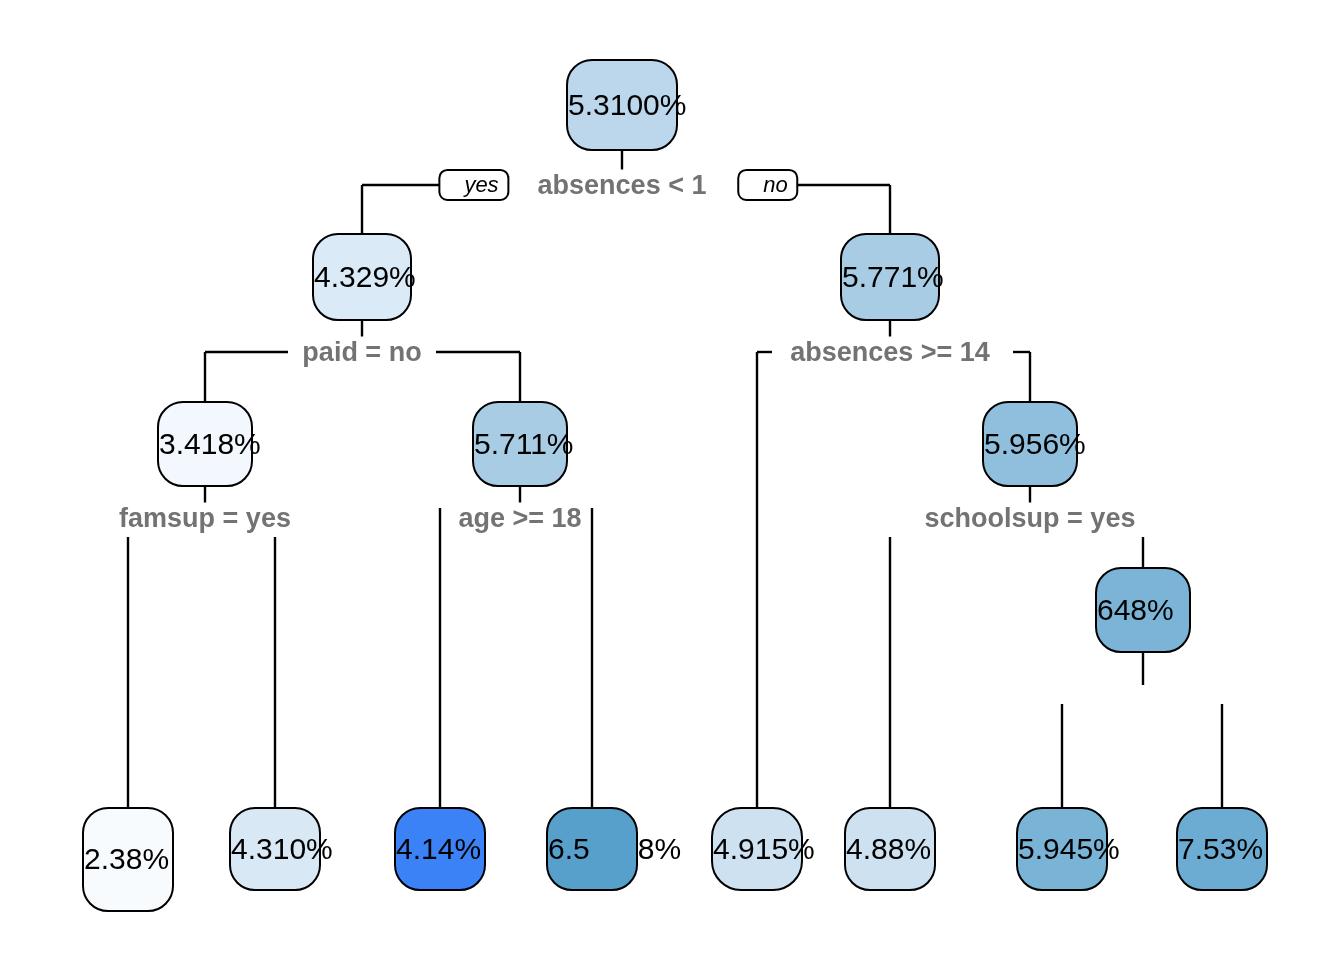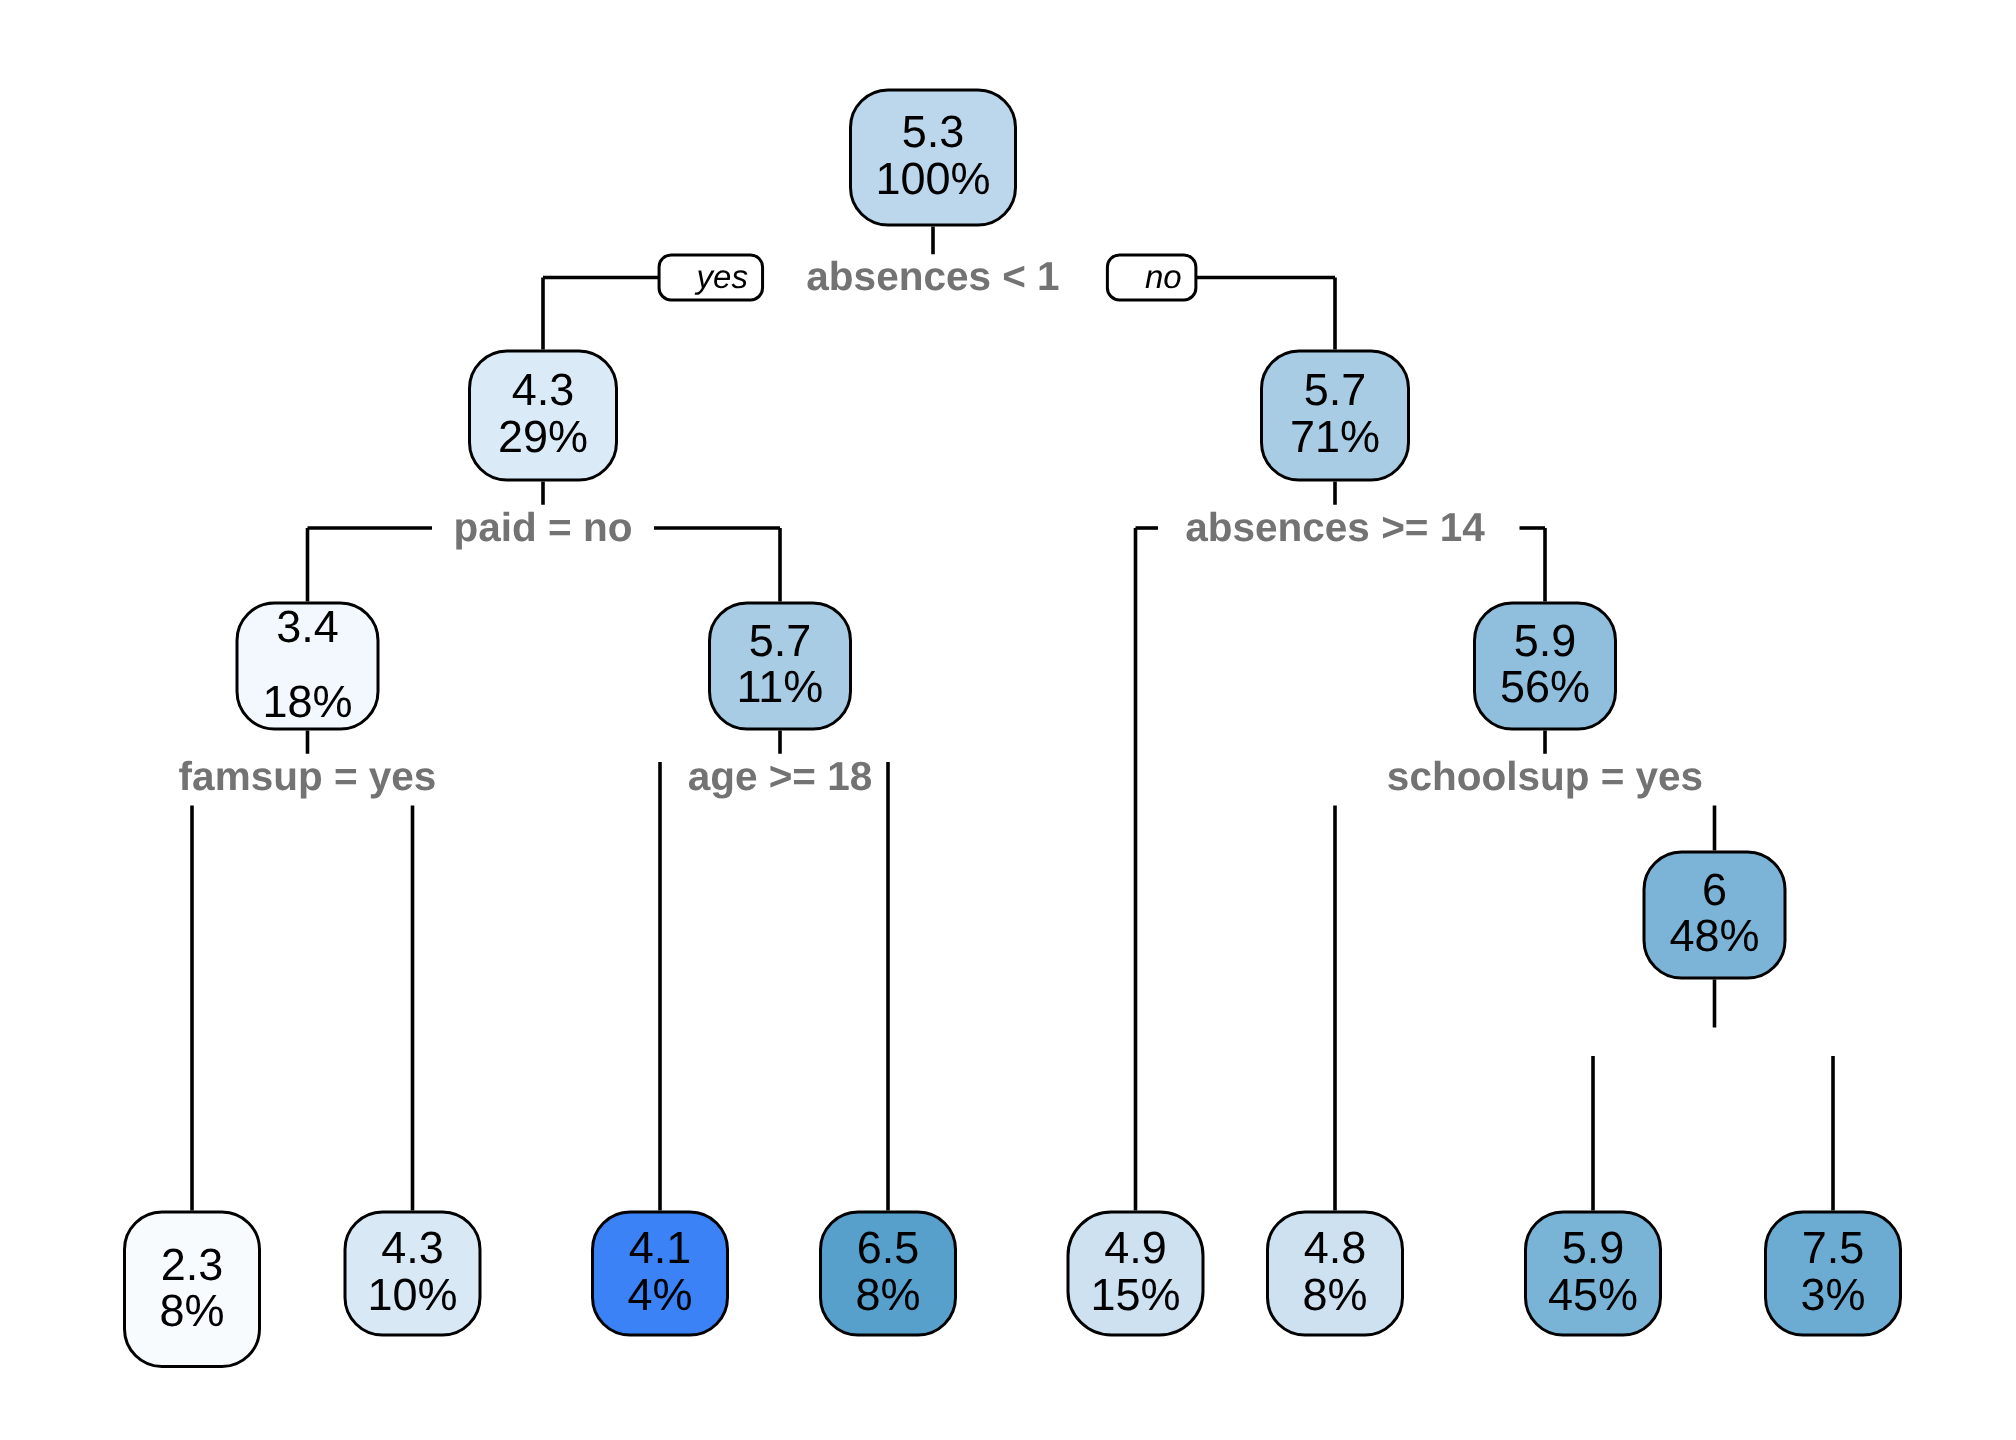--- a/index.html
+++ b/index.html
@@ -26,23 +26,22 @@
     width: 1344px;
     height: 960px;
     pointer-events: none;
   }
   .node {
     position: absolute;
     box-sizing: border-box;
     border: 2.6px solid #000000;
     border-radius: 26px;
     display: flex;
-    flex-direction: column;
+    flex-direction: row;
     align-items: center;
-    justify-content: center;
     line-height: 1.02;
     color: #000000;
     font-family: "Liberation Sans", sans-serif;
     font-size: 30px;
     font-weight: 400;
     z-index: 3;
   }
   .node .nv { display: block; }
   .node .np { display: block; }
   .split-label {
@@ -123,21 +122,21 @@
     <span class="np">100%</span>
   </div>
   <div class="node" id="node-n2" style="left: 312px; top: 233px; width: 100px; height: 88px; background: rgb(219, 234, 247); border-color: rgb(0, 0, 0);">
     <span class="nv">4.3</span>
     <span class="np">29%</span>
   </div>
   <div class="node" id="node-n3" style="left: 840px; top: 233px; width: 100px; height: 88px; background: rgb(168, 204, 228); border-color: rgb(0, 0, 0);">
     <span class="nv">5.7</span>
     <span class="np">71%</span>
   </div>
-  <div class="node" id="node-n4" style="left: 157px; top: 401px; width: 96px; height: 86px; background: rgb(242, 248, 253); border-color: rgb(0, 0, 0); gap: 19px;">
+  <div class="node" id="node-n4" style="left: 157px; top: 401px; width: 96px; height: 86px; background: rgb(242, 248, 253); border-color: rgb(0, 0, 0);">
     <span class="nv">3.4</span>
     <span class="np">18%</span>
   </div>
   <div class="node" id="node-n5" style="left: 472px; top: 401px; width: 96px; height: 86px; background: rgb(168, 204, 228); border-color: rgb(0, 0, 0);">
     <span class="nv">5.7</span>
     <span class="np">11%</span>
   </div>
   <div class="node" id="node-n6" style="left: 982px; top: 401px; width: 96px; height: 86px; background: rgb(143, 191, 221); border-color: rgb(0, 0, 0);">
     <span class="nv">5.9</span>
     <span class="np">56%</span>
@@ -152,21 +151,21 @@
     <span class="np">8%</span>
   </div>
   <div class="node" id="node-L2" style="left: 229px; top: 807px; width: 92px; height: 84px; background: rgb(216, 232, 245); border-color: rgb(0, 0, 0);">
     <span class="nv">4.3</span>
     <span class="np">10%</span>
   </div>
   <div class="node" id="node-L3" style="left: 394px; top: 807px; width: 92px; height: 84px; background: #3b82f6; border-color: rgb(0, 0, 0);">
     <span class="nv">4.1</span>
     <span class="np">4%</span>
   </div>
-  <div class="node" id="node-L4" style="left: 546px; top: 807px; width: 92px; height: 84px; background: rgb(87, 160, 204); border-color: rgb(0, 0, 0);">
+  <div class="node" id="node-L4" style="left: 546px; top: 807px; width: 92px; height: 84px; background: rgb(87, 160, 204); border-color: rgb(0, 0, 0); gap: 48px;">
     <span class="nv">6.5</span>
     <span class="np">8%</span>
   </div>
   <div class="node" id="node-L5" style="left: 711px; top: 807px; width: 92px; height: 84px; background: rgb(205, 225, 241); border-color: rgb(0, 0, 0); border-radius: 30px;">
     <span class="nv">4.9</span>
     <span class="np">15%</span>
   </div>
   <div class="node" id="node-L6" style="left: 844px; top: 807px; width: 92px; height: 84px; background: rgb(205, 225, 241); border-color: rgb(0, 0, 0);">
     <span class="nv">4.8</span>
     <span class="np">8%</span>

